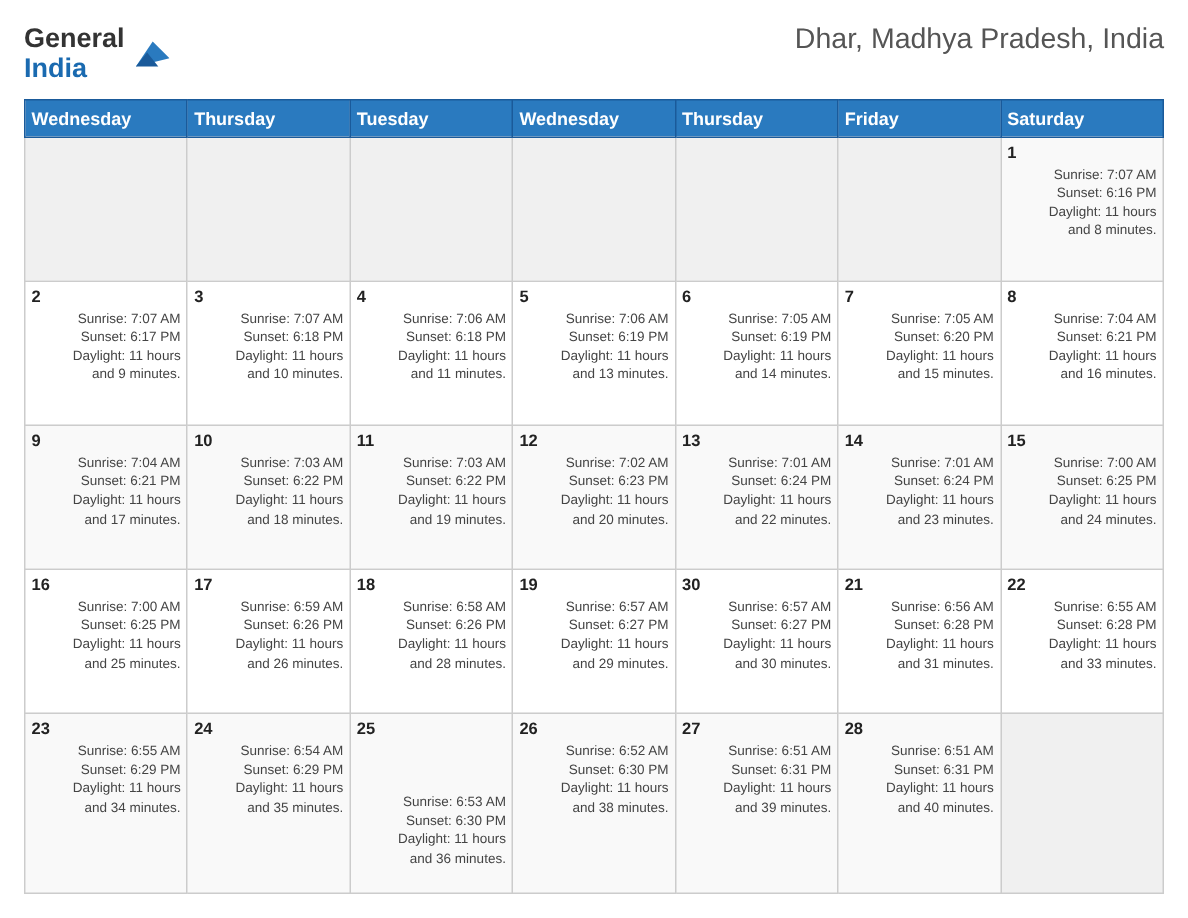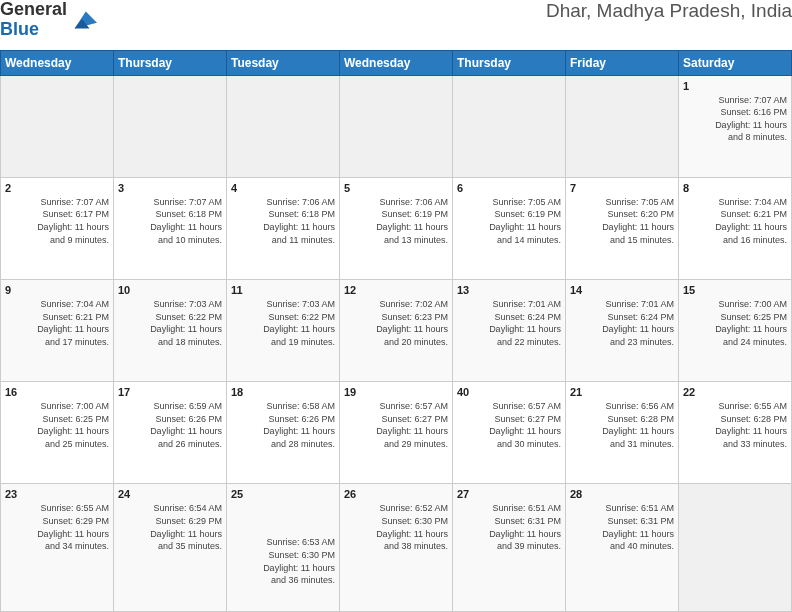--- a/index.html
+++ b/index.html
@@ -6,20 +6,21 @@
     body {
       font-family: Arial, sans-serif;
       background: #fff;
       width: 792px;
       height: 612px;
       overflow: hidden;
     }
     .page {
       width: 792px;
       height: 612px;
+      padding: 16px;
       display: flex;
       flex-direction: column;
     }
     .header {
       display: flex;
       justify-content: space-between;
       align-items: flex-start;
       margin-bottom: 10px;
     }
     .logo {
@@ -100,21 +101,21 @@
 </head>
 <body>
 
 <div class="page">
   <div class="header">
     <div class="logo">
       <div>
         <div style="display:flex;align-items:center;">
           <span class="logo-text">
             <span class="logo-general">General</span><br>
-            <span class="logo-blue">Blue</span>
+            <span class="logo-blue">India</span>
           </span>
           <svg class="logo-icon" viewBox="0 0 30 30">
             <polygon points="6,24 18,6 30,18" fill="#2a7abf"></polygon>
             <polygon points="6,24 14,14 22,24" fill="#1a5a9a"></polygon>
           </svg>
         </div>
       </div>
     </div>
     <div class="title-block">
       <div class="location">Dhar, Madhya Pradesh, India</div>
@@ -274,21 +275,21 @@
 and 28 minutes.</div>
           </td>
           <td>
             <div class="day-num">19</div>
             <div class="day-info" style="white-space: pre-line;">Sunrise: 6:57 AM
 Sunset: 6:27 PM
 Daylight: 11 hours
 and 29 minutes.</div>
           </td>
           <td>
-            <div class="day-num">40</div>
+            <div class="day-num">30</div>
             <div class="day-info" style="white-space: pre-line;">Sunrise: 6:57 AM
 Sunset: 6:27 PM
 Daylight: 11 hours
 and 30 minutes.</div>
           </td>
           <td>
             <div class="day-num">21</div>
             <div class="day-info" style="white-space: pre-line;">Sunrise: 6:56 AM
 Sunset: 6:28 PM
 Daylight: 11 hours

